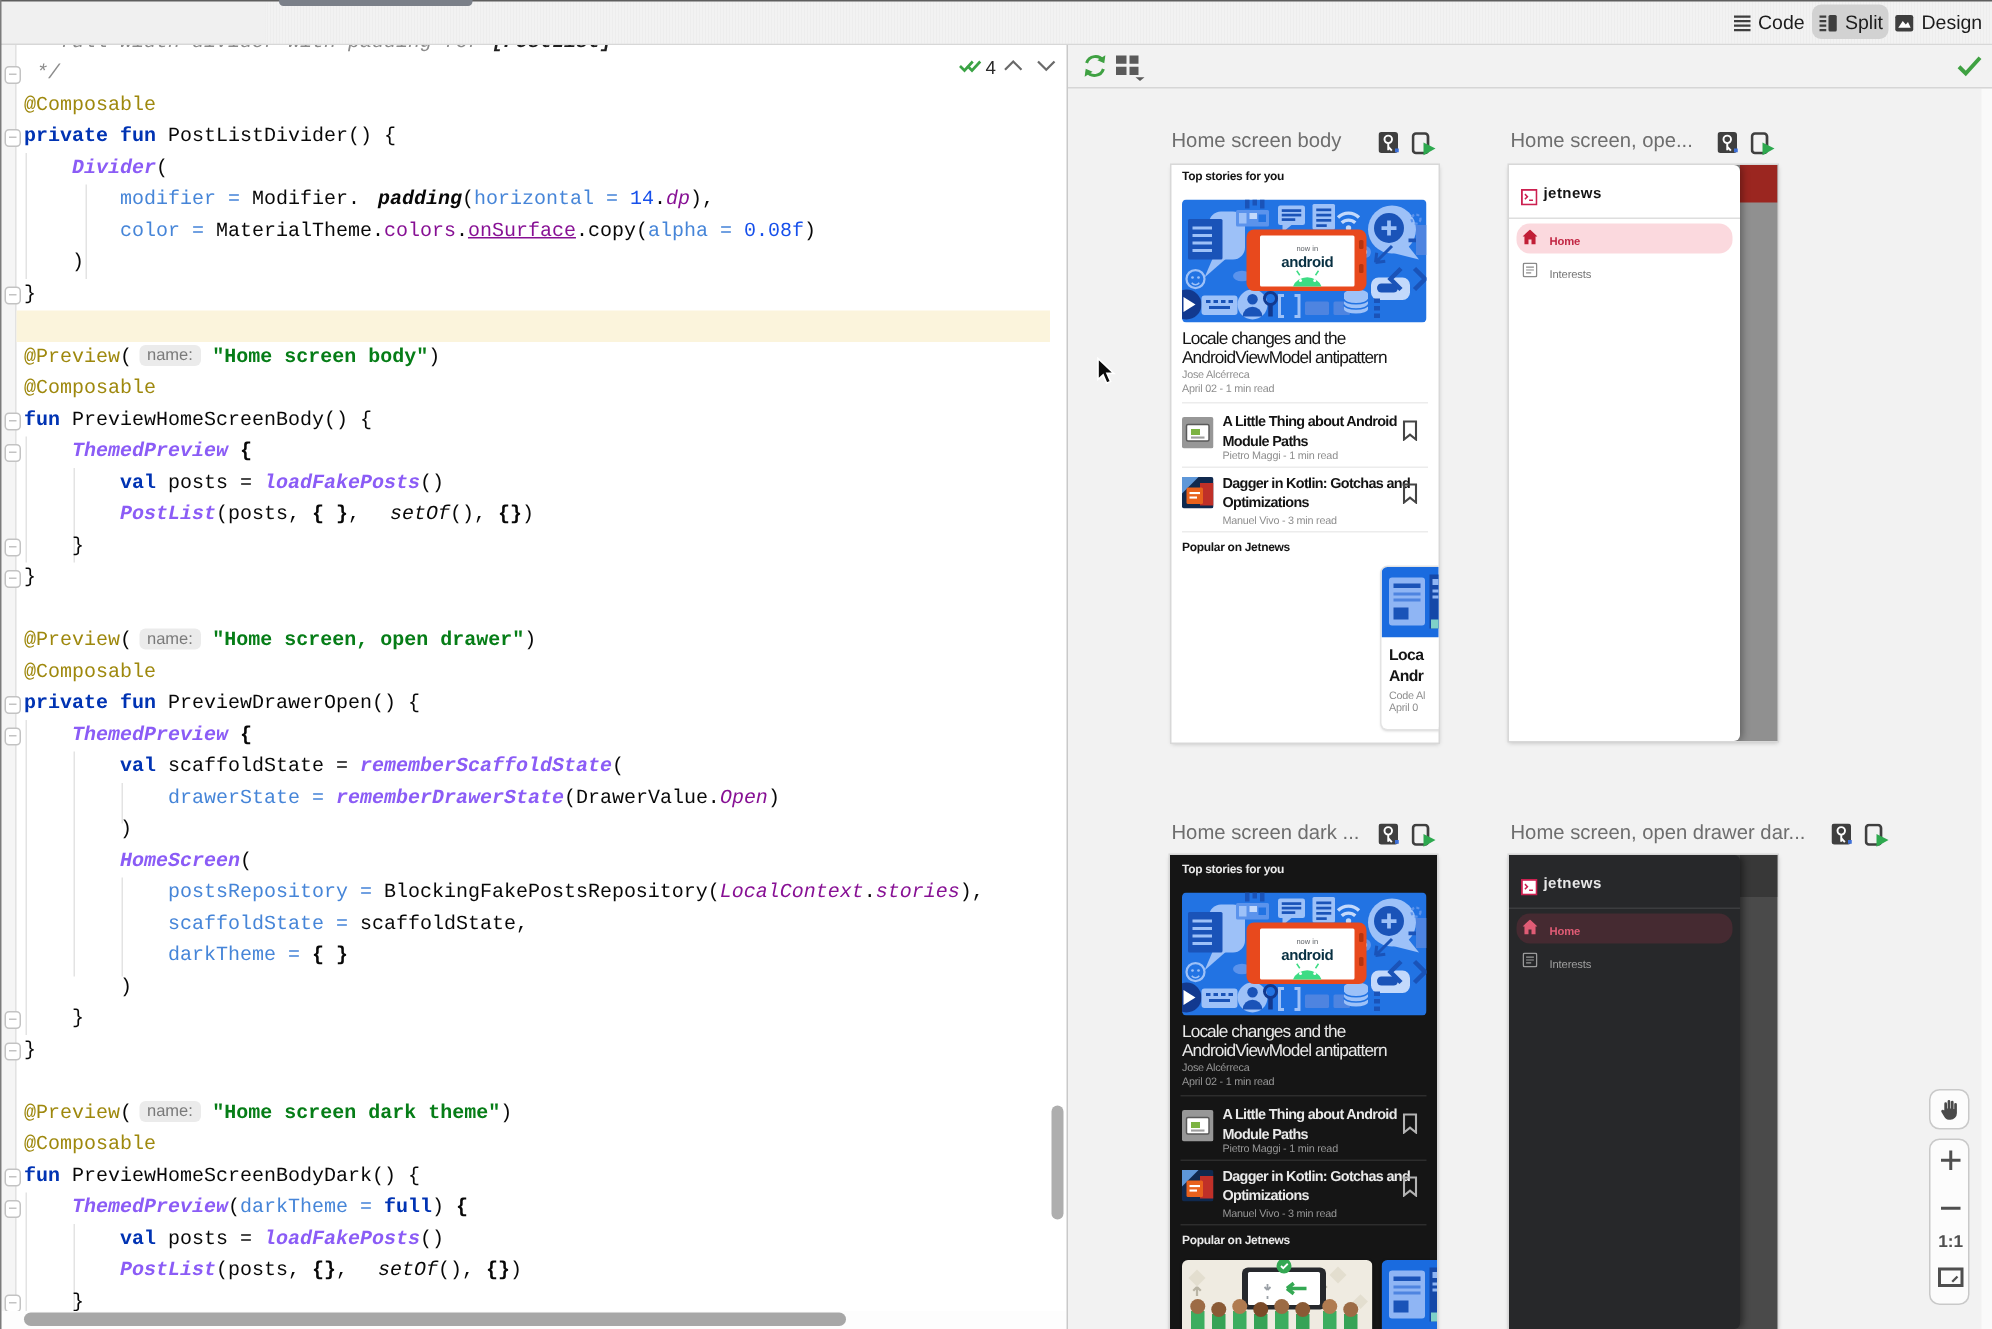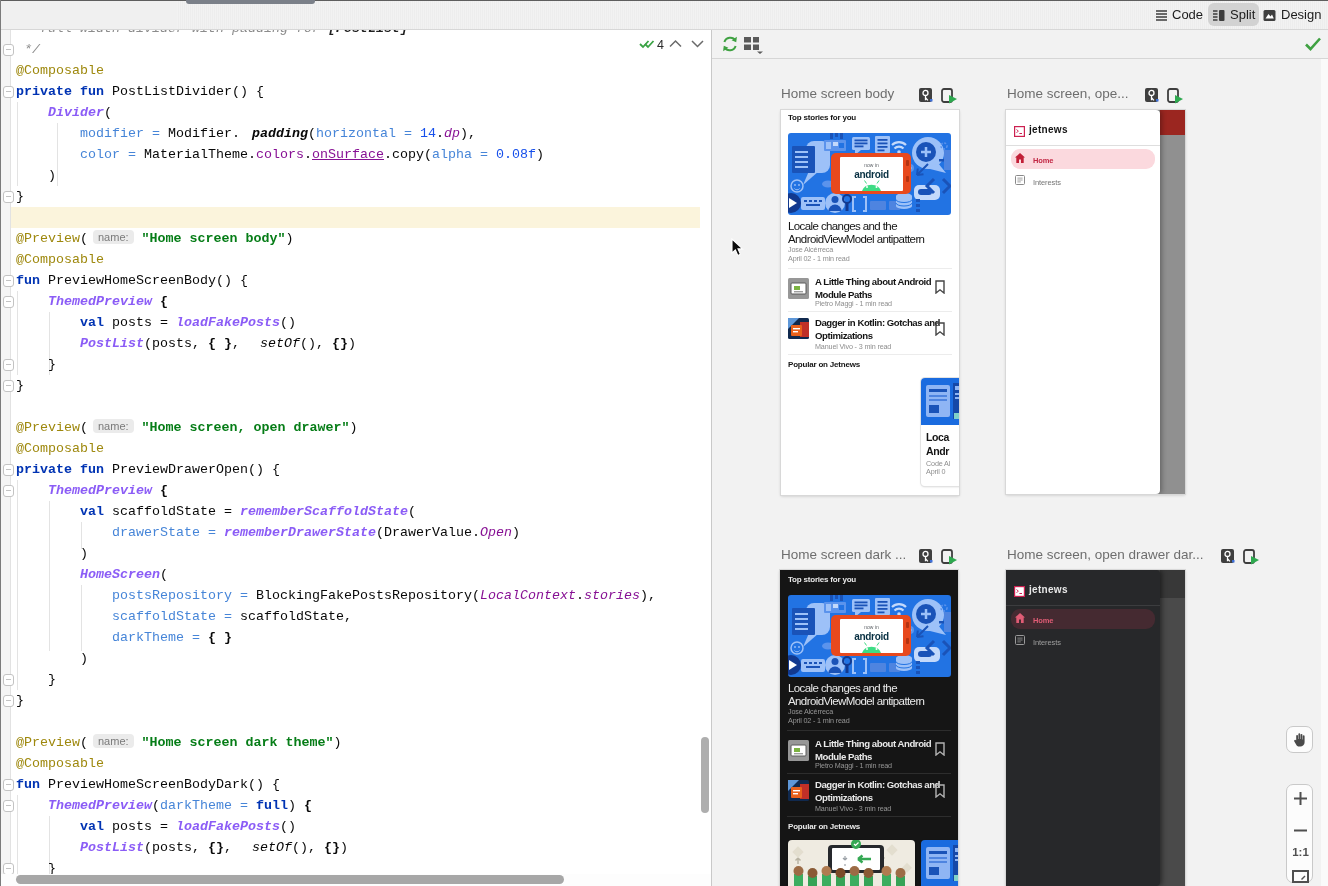--- a/index.html
+++ b/index.html
@@ -511,21 +511,21 @@
         </svg>
 <div class="d2" style="left:27px;top:68px;font-size:7.5px;color:#9f9f9f;letter-spacing:-0.1px">Interests</div>
 </div>
 </div>
 
 <div class="zbtn" style="top:726px;height:27px">
 <svg width="16" height="16" style="position:absolute;left:5px;top:5px" fill="#4a4a4a">
         <path d="M4.2 8.2 V3.8 a0.9 0.9 0 0 1 1.8 0 V7 h0.4 V2.2 a0.9 0.9 0 0 1 1.8 0 V7 h0.4 V2.8 a0.9 0.9 0 0 1 1.8 0 V7.4 h0.4 V4.2 a0.9 0.9 0 0 1 1.8 0 V10.2 a4.3 4.3 0 0 1 -4.3 4.3 H7.2 c-1.5 0-2.4-0.8-3.1-2.1 L2.2 9.2 a1 1 0 0 1 1.7-1 z"></path>
       </svg>
 </div>
-<div class="zbtn" style="top:784px;height:99px">
+<div class="zbtn" style="top:759px;height:111px">
 <svg width="27" height="106" style="position:absolute;left:0;top:0">
 <path d="M13.5 7 v13 M7 13.5 h13" stroke="#4f4f4f" stroke-width="2"></path>
 <path d="M7 45.5 h13" stroke="#4f4f4f" stroke-width="2"></path>
 <text x="13.5" y="71" font-size="11.5" font-weight="bold" fill="#4f4f4f" text-anchor="middle" font-family="Liberation Sans,sans-serif">1:1</text>
 <rect x="6" y="86" width="15" height="11" fill="none" stroke="#4f4f4f" stroke-width="2"></rect>
 <path d="M14.5 94.5 l3.5-3.5" stroke="#4f4f4f" stroke-width="1.5"></path>
 </svg>
 </div>
 
 <svg class="abs" style="left:731px;top:238px;z-index:20" width="14" height="20">

